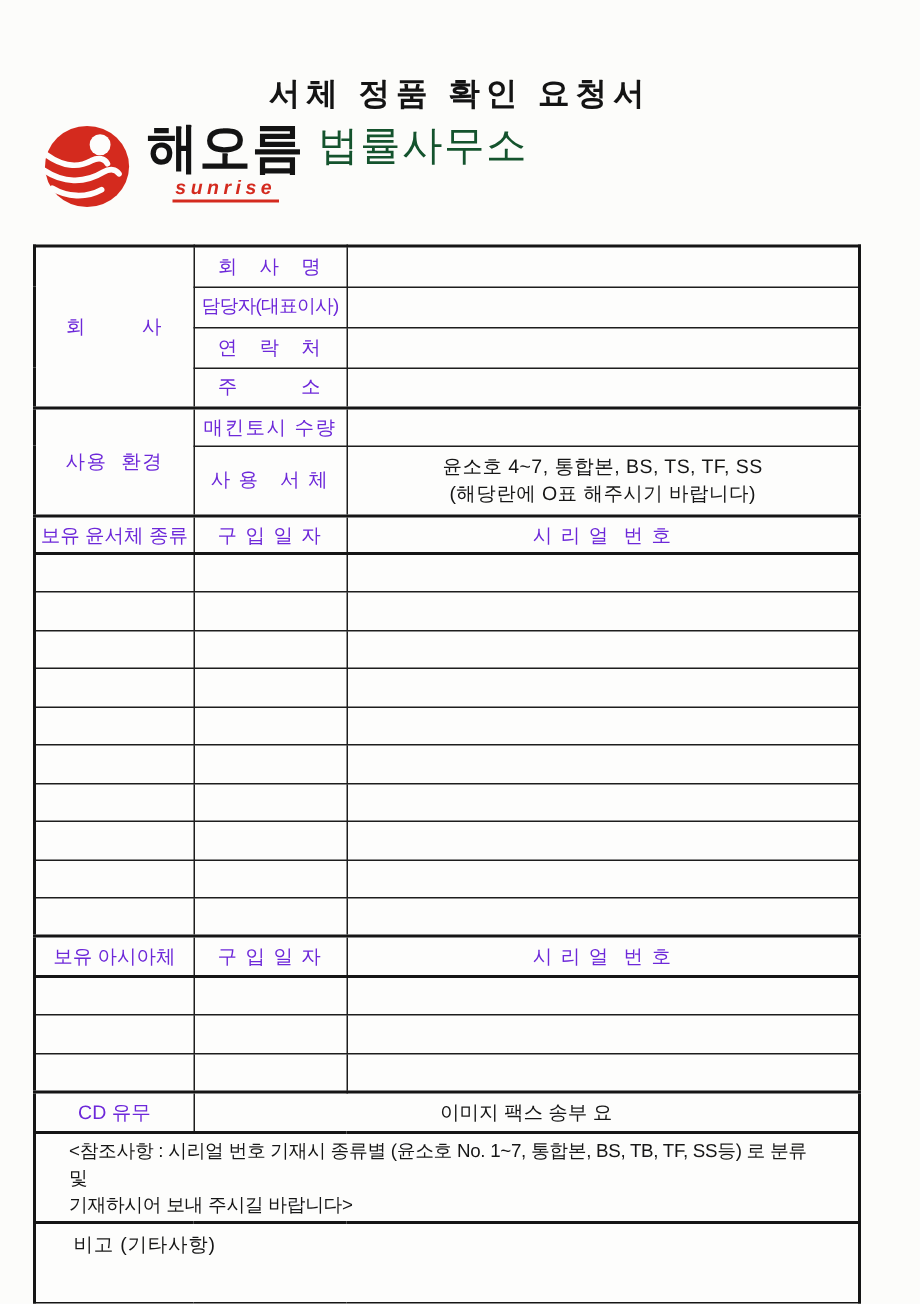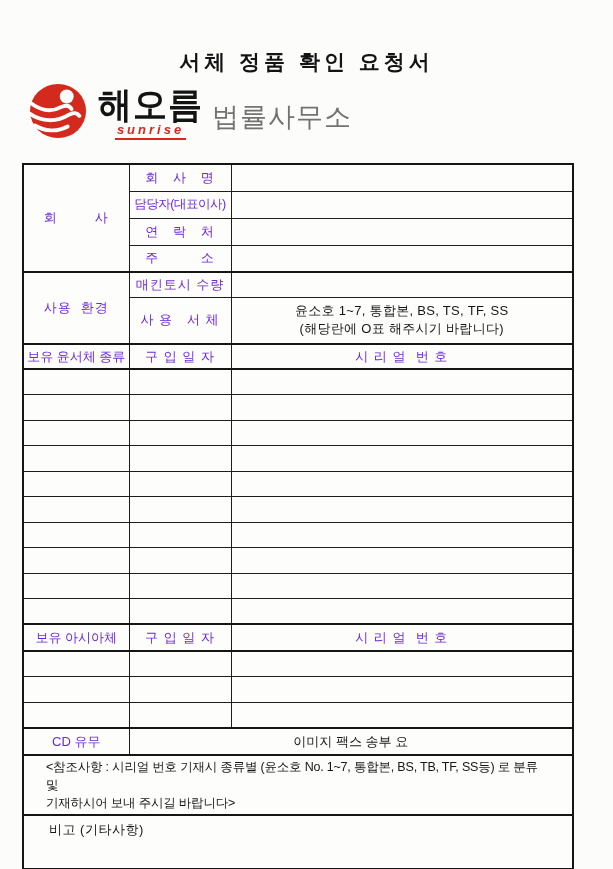--- a/index.html
+++ b/index.html
@@ -15,36 +15,36 @@
   .page { position: absolute; inset: 0; border-radius: 19px; }
 
   
   .doc-title {
     position: absolute; top: 48px; left: 0; width: 613px;
     text-align: center; font-size: 21px; font-weight: bold;
     letter-spacing: 4px; color: #141414;
   }
   .logo-wrap {
     position: absolute; top: 82px; left: 28px;
-    display: flex; align-items: flex-end;
+    display: flex; align-items: flex-start;
   }
   .logo-icon { width: 62px; height: 58px; display: block; }
   .logo-kor-block { margin-left: 8px; display: flex; flex-direction: column; align-items: center; }
   .logo-kor {
     font-size: 34px; font-weight: 900; letter-spacing: 1px;
     color: #131313; line-height: 34px; transform: scaleY(1.06);
   }
   .logo-eng {
     font-size: 13px; font-weight: bold; font-style: italic;
     letter-spacing: 3px; color: #d42a1e; line-height: 15px;
     border-bottom: 2px solid #d42a1e; padding: 0 2px 1px 2px; margin-top: 1px;
   }
   .logo-suffix {
     font-family: "Liberation Serif", "DejaVu Serif", serif;
-    font-size: 27px; font-weight: 500; color: #737373;
+    font-size: 27px; font-weight: 500; color: #14532d;
     letter-spacing: 1px; margin-left: 9px; line-height: 30px; margin-bottom: 8px;
   }
   .tel-line {
     position: absolute; top: 142px; right: 44px;
     font-size: 12px; color: #141414; letter-spacing: 0.2px;
   }
 
   
   table.form {
     position: absolute; left: 22px; top: 163px;
@@ -129,21 +129,21 @@
     </tr>
 
     <tr class="h25 sec">
       <td class="group" rowspan="2">사용  환경</td>
       <td class="label">매킨토시 수량</td>
       <td class="fill"></td>
     </tr>
     <tr class="h47">
       <td class="label">사 용   서 체</td>
       <td class="two-line">
-        <div>윤소호 1~7,  통합본,  BS,  TS,  TF,  SS</div>
+        <div>윤소호 4~7,  통합본,  BS,  TS,  TF,  SS</div>
         <div>(해당란에 O표 해주시기 바랍니다)</div>
       </td>
     </tr>
 
     <tr class="h25 sec">
       <td class="label" style="letter-spacing:0">보유 윤서체 종류</td>
       <td class="label">구 입 일 자</td>
       <td class="label">시 리 얼  번 호</td>
     </tr>
     <tr class="he sec">

